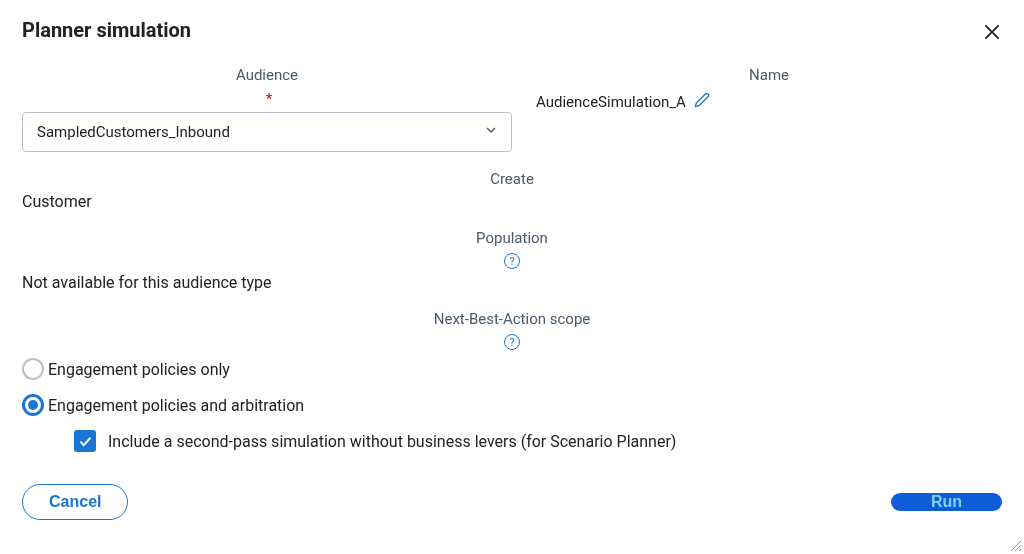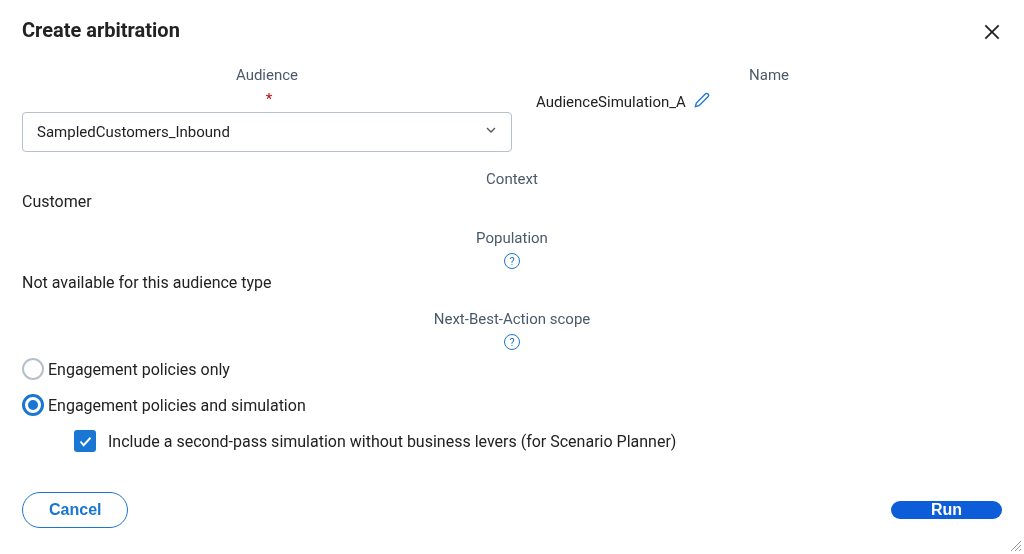--- a/index.html
+++ b/index.html
@@ -177,21 +177,21 @@
       height: 15px;
       stroke: #fff;
       stroke-width: 3;
     }
     .checkbox-label {
       font-size: 16px;
       color: #222;
     }
     .footer {
       position: absolute;
-      bottom: 26px;
+      bottom: 34px;
       left: 22px;
       right: 22px;
       display: flex;
       justify-content: space-between;
       align-items: center;
     }
     .btn {
       padding: 8px 26px;
       border-radius: 20px;
       font-size: 16px;
@@ -200,37 +200,37 @@
       border: none;
       text-align: center;
     }
     .btn-cancel {
       background: #fff;
       border: 1.5px solid #1976d2;
       color: #1976d2;
     }
     .btn-run {
       background: #0d5dd8;
-      color: #ffffff;
+      color: #7dd3fc;
       padding: 0 40px;
     }
     .resize-handle {
       position: absolute;
       bottom: 2px;
       right: 2px;
       width: 14px;
       height: 14px;
     }
   </style>
 </head>
 <body>
 
 <div class="dialog">
 
-  <h1 class="dialog-title">Create arbitration</h1>
+  <h1 class="dialog-title">Planner simulation</h1>
 
   <div class="close-btn">
     <svg viewBox="0 0 24 24" fill="none">
       <line x1="4" y1="4" x2="20" y2="20"></line>
       <line x1="20" y1="4" x2="4" y2="20"></line>
     </svg>
   </div>
 
   <div class="form-row">
     <div class="form-col-left">
@@ -255,21 +255,21 @@
         <span class="edit-icon">
           <svg width="16" height="16" viewBox="0 0 24 24" fill="none" stroke="#1976d2" stroke-width="2">
             <path d="M17 3a2.8 2.8 0 0 1 4 4L7.5 20.5 2 22l1.5-5.5L17 3z"></path>
           </svg>
         </span>
       </div>
     </div>
   </div>
 
   <div class="field-block">
-    <div class="field-label">Context</div>
+    <div class="field-label">Create</div>
     <div class="field-value">Customer</div>
   </div>
 
   <div class="field-block">
     <div class="field-label">
       <span>Population</span>
       <span class="help-icon">?</span>
     </div>
     <div class="field-value">Not available for this audience type</div>
   </div>
@@ -281,21 +281,21 @@
     </div>
 
     <div class="radio-group">
       <div class="radio-item">
         <div class="radio-circle"></div>
         <div class="radio-label">Engagement policies only</div>
       </div>
 
       <div class="radio-item">
         <div class="radio-circle selected"></div>
-        <div class="radio-label">Engagement policies and simulation</div>
+        <div class="radio-label">Engagement policies and arbitration</div>
       </div>
 
       <div class="checkbox-row">
         <div class="checkbox-box">
           <svg viewBox="0 0 24 24" fill="none">
             <polyline points="4 12 9 18 20 6"></polyline>
           </svg>
         </div>
         <div class="checkbox-label">Include a second-pass simulation without business levers (for Scenario Planner)</div>
       </div>

